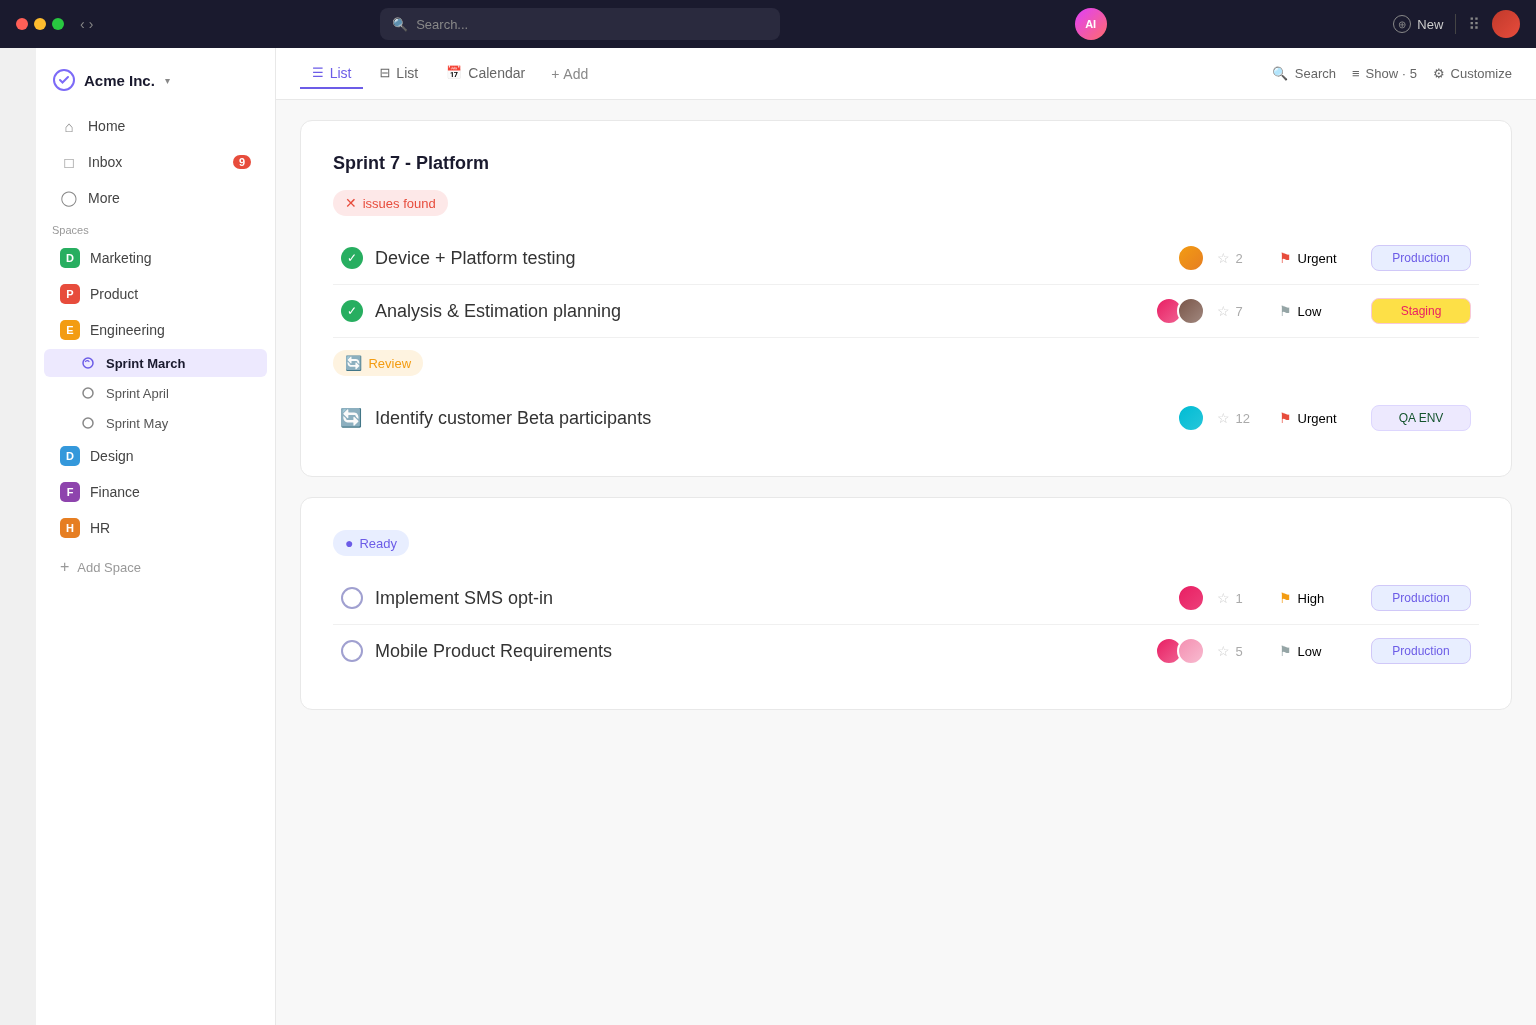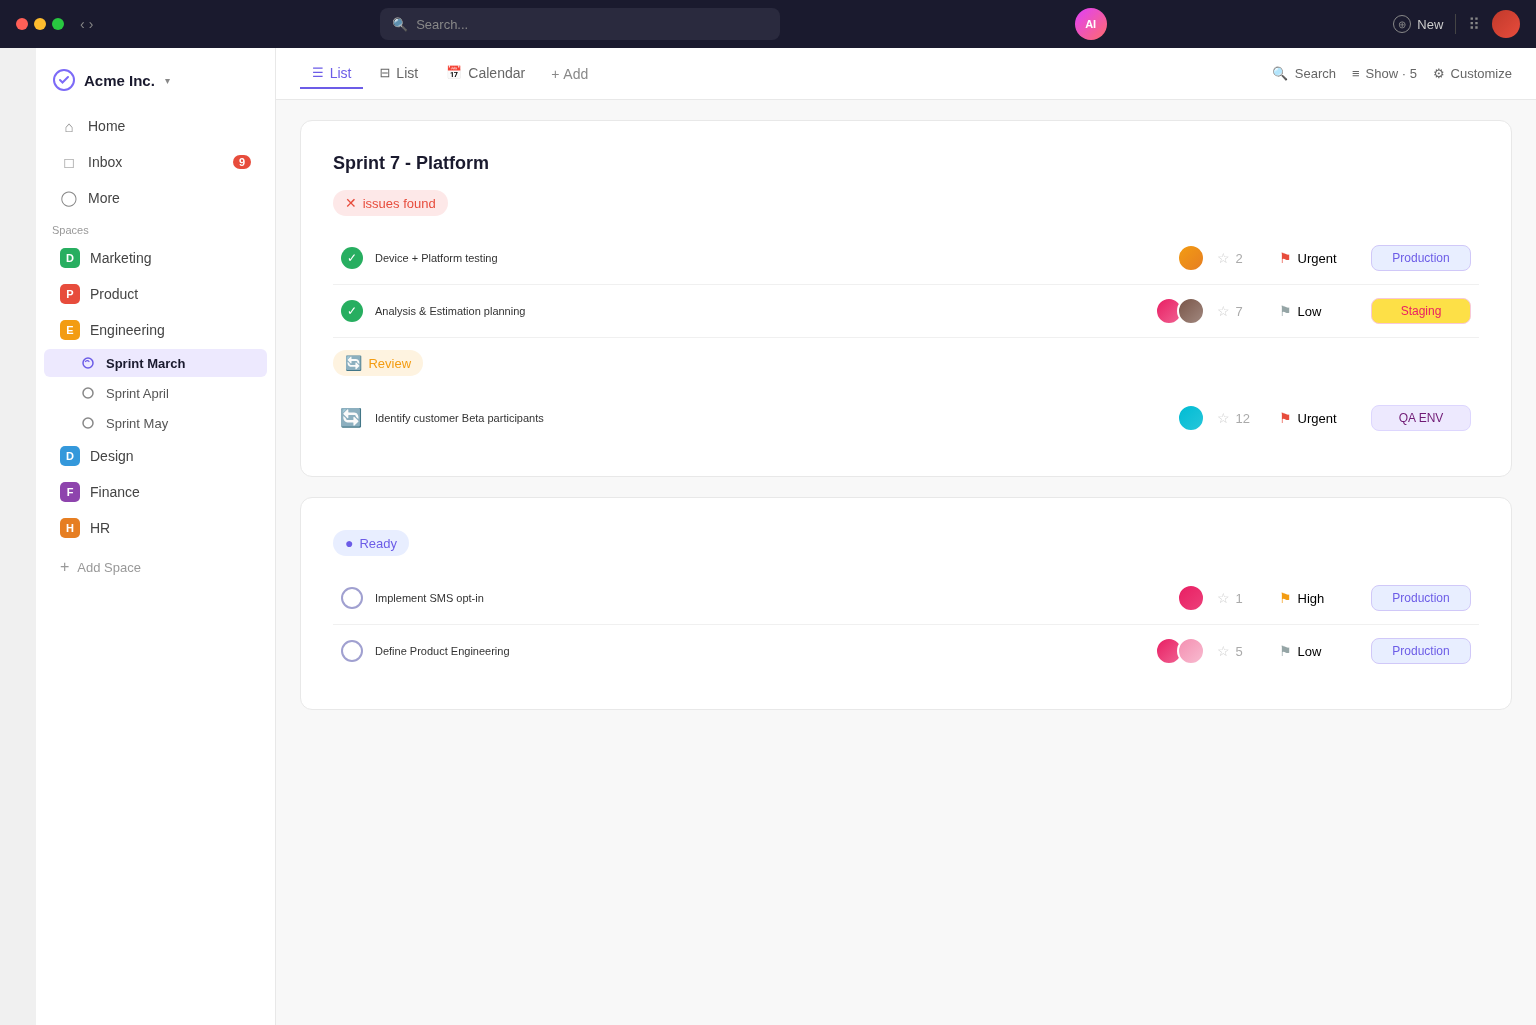--- a/index.html
+++ b/index.html
@@ -70,36 +70,36 @@
     .status-badge.issues { background: #fde8e8; color: #e74c3c; }
     .status-badge.review { background: #fef3e0; color: #f39c12; }
     .status-badge.ready { background: #e8eeff; color: #6c5ce7; }
     .status-badge-icon { font-size: 14px; }
     .task-row { display: flex; align-items: center; padding: 12px 8px; border-bottom: 1px solid #f0f0f0; gap: 12px; }
     .task-row:last-child { border-bottom: none; }
     .task-check { width: 22px; height: 22px; border-radius: 50%; display: flex; align-items: center; justify-content: center; flex-shrink: 0; }
     .task-check.done { background: #27ae60; color: white; font-size: 12px; }
     .task-check.review-status { background: transparent; border: none; font-size: 18px; }
     .task-check.todo { border: 2px solid #a0a0d0; border-radius: 50%; width: 22px; height: 22px; }
-    .task-name { flex: 1; font-size: 11px; color: #333; }
+    .task-name { flex: 1; font-size: 18px; color: #333; }
     .task-avatars { display: flex; }
     .task-avatar { width: 28px; height: 28px; border-radius: 50%; border: 2px solid white; margin-left: -6px; flex-shrink: 0; }
     .task-avatar:first-child { margin-left: 0; }
     .avatar-yellow { background: linear-gradient(135deg, #f39c12, #e67e22); }
     .star-count { display: flex; align-items: center; gap: 6px; color: #aaa; font-size: 13px; min-width: 50px; }
     .star-icon { font-size: 14px; color: #ccc; }
     .priority-flag { display: flex; align-items: center; gap: 6px; min-width: 80px; font-size: 13px; }
     .flag-icon { font-size: 14px; }
     .flag-icon.urgent { color: #e74c3c; }
     .flag-icon.high { color: #f39c12; }
     .flag-icon.low { color: #95a5a6; }
     .env-badge { padding: 5px 14px; border-radius: 8px; font-size: 12px; font-weight: 500; min-width: 100px; text-align: center; }
     .env-badge.production { background: #e8eeff; color: #6c5ce7; border: 1px solid #d0c8f8; }
     .env-badge.staging { background: #fde047; color: #e91e63; border: 1px solid #f8c8d8; }
-    .env-badge.qa { background: #ede9fe; color: #701a75; border: 1px solid #ddd6fe; }
+    .env-badge.qa { background: #ede9fe; color: #14532d; border: 1px solid #ddd6fe; }
   </style>
 </head>
 <body>
 
 <div class="topbar">
   <div class="window-controls">
     <div class="window-btn close"></div>
     <div class="window-btn minimize"></div>
     <div class="window-btn maximize"></div>
   </div>
@@ -333,21 +333,21 @@
           <div class="priority-flag">
             <span class="flag-icon high">⚑</span>
             <span>High</span>
           </div>
           <div class="env-badge production">Production</div>
         </div>
 
         
         <div class="task-row">
           <div class="task-check todo"></div>
-          <span class="task-name">Define Product Engineering</span>
+          <span class="task-name">Mobile Product Requirements</span>
           <div class="task-avatars">
             <div class="task-avatar" style="background: linear-gradient(135deg, #e91e63, #f06292);"></div>
             <div class="task-avatar" style="background: linear-gradient(135deg, #f48fb1, #f8bbd0);"></div>
           </div>
           <div class="star-count">
             <span class="star-icon">☆</span>
             <span>5</span>
           </div>
           <div class="priority-flag">
             <span class="flag-icon low">⚑</span>

